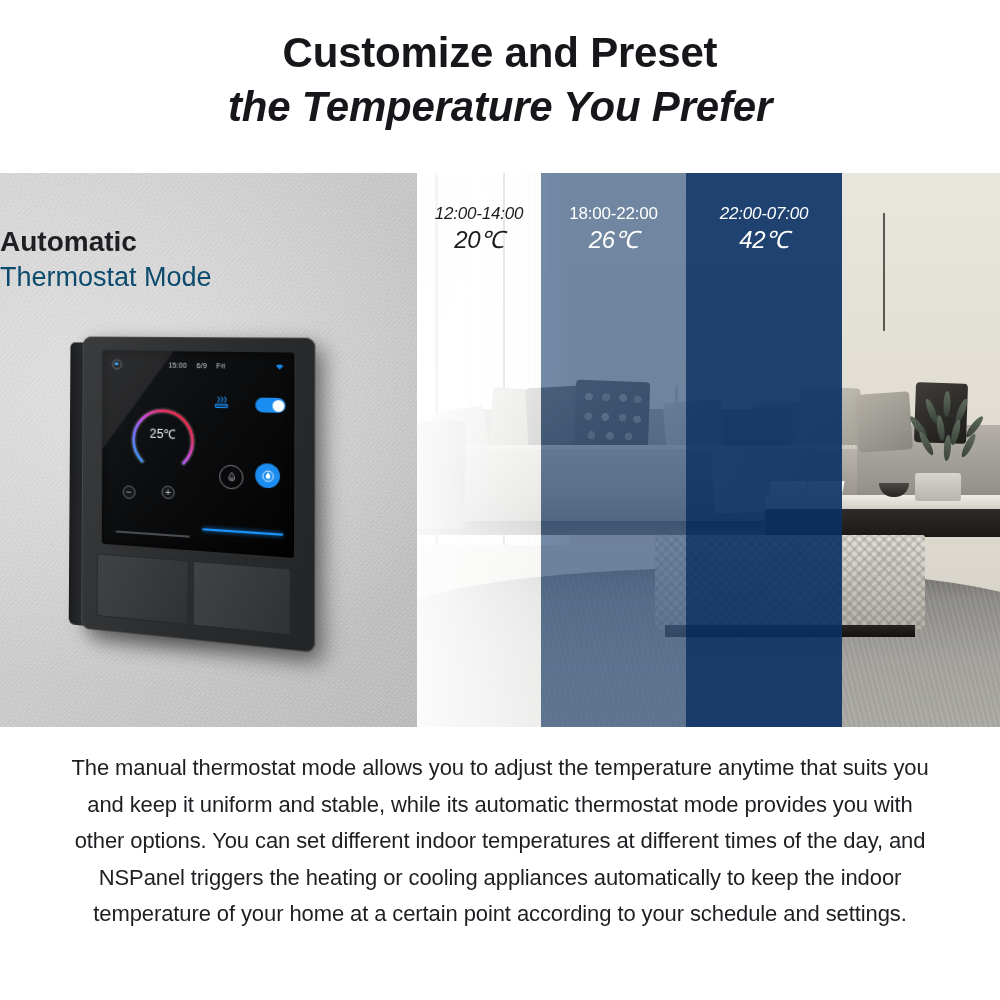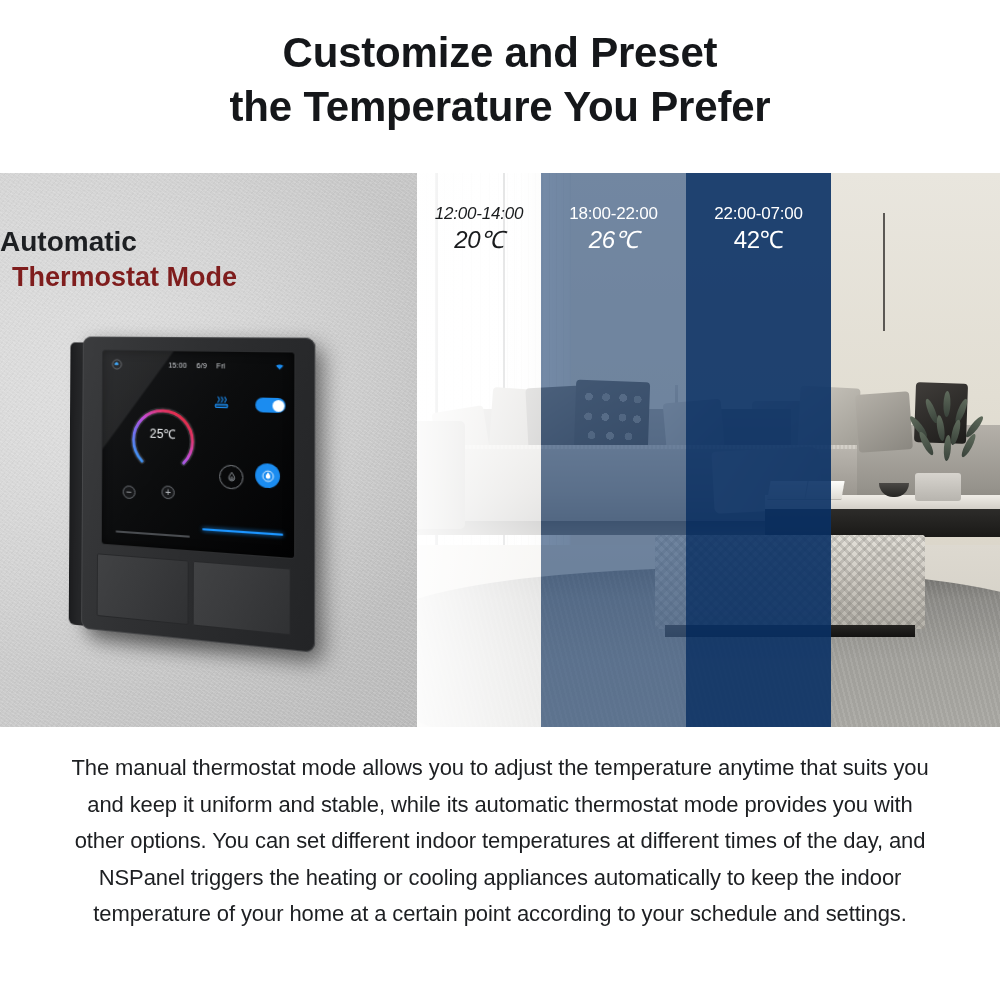--- a/index.html
+++ b/index.html
@@ -12,21 +12,21 @@
   }
   .page { position:relative; width:1000px; height:1000px; background:#fff; }
 
   
   .headline {
     position:absolute; top:26px; left:0; width:1000px;
     text-align:center;
     font-size:42px; font-weight:bold; line-height:1.28;
     color:#15171a; letter-spacing:-0.2px;
   }
-  .headline .l2 { display:block; }
+  .headline .l2 { display:block;font-style:italic; }
 
   
   .hero {
     position:absolute; top:173px; left:0;
     width:1000px; height:554px;
     overflow:hidden;
     background:#c9c9c9;
   }
 
   
@@ -41,21 +41,21 @@
     background-image:
       repeating-linear-gradient(37deg, rgba(255,255,255,.30) 0 1px, rgba(0,0,0,0) 1px 3px),
       repeating-linear-gradient(-51deg, rgba(0,0,0,.055) 0 1px, rgba(0,0,0,0) 1px 4px),
       repeating-linear-gradient(11deg, rgba(255,255,255,.16) 0 1px, rgba(0,0,0,0) 1px 5px);
   }
   .wall-title {
     position:absolute; top:52px; left:0; width:417px;
     color:#1d1f22; z-index:4;
   }
   .wall-title .t1 { font-size:28px; font-weight:bold; line-height:1.24; }
-  .wall-title .t2 { font-size:27px; font-weight:700; line-height:1.30; color:#7f1d1d;padding-left:12px; }
+  .wall-title .t2 { font-size:27px; font-weight:400; line-height:1.30; color:#0c4a6e; }
 
   
   .device-wrap{
     position:absolute; left:82px; top:163px; width:240px; height:310px; z-index:5;
   }
   .device-shadow{
     position:absolute; left:10px; top:22px; width:232px; height:290px;
     background:radial-gradient(ellipse at 42% 58%, rgba(0,0,0,.46), rgba(0,0,0,0) 70%);
     filter:blur(10px);
   }
@@ -349,21 +349,21 @@
     position:absolute; left:248px; top:452px; width:250px; height:12px;
     background:linear-gradient(180deg,#262522,#131211);
   }
 
   
   .panels{ position:absolute; left:417px; top:0; width:583px; height:554px; display:flex; }
   .panel{ position:relative; height:554px; }
   .p-a{ width:124px;font-style:italic; }
   .p-b{ width:145px; }
   .p-c{ width:145px; }
-  .p-d{ width:145px; }
+  .p-d{ width:156px;font-style:italic; }
   .panel .tint{ position:absolute; inset:0; }
   .panel .labels{
     position:absolute; left:0; top:32px; width:100%; text-align:center; z-index:3;
   }
   .panel .time{ font-size:17px; letter-spacing:-0.2px; line-height:1.1; }
   .panel .temp{ font-size:24px; line-height:1.35; letter-spacing:-0.3px; }
 
   
   .body-copy{
     position:absolute; top:750px; left:60px; width:880px;

